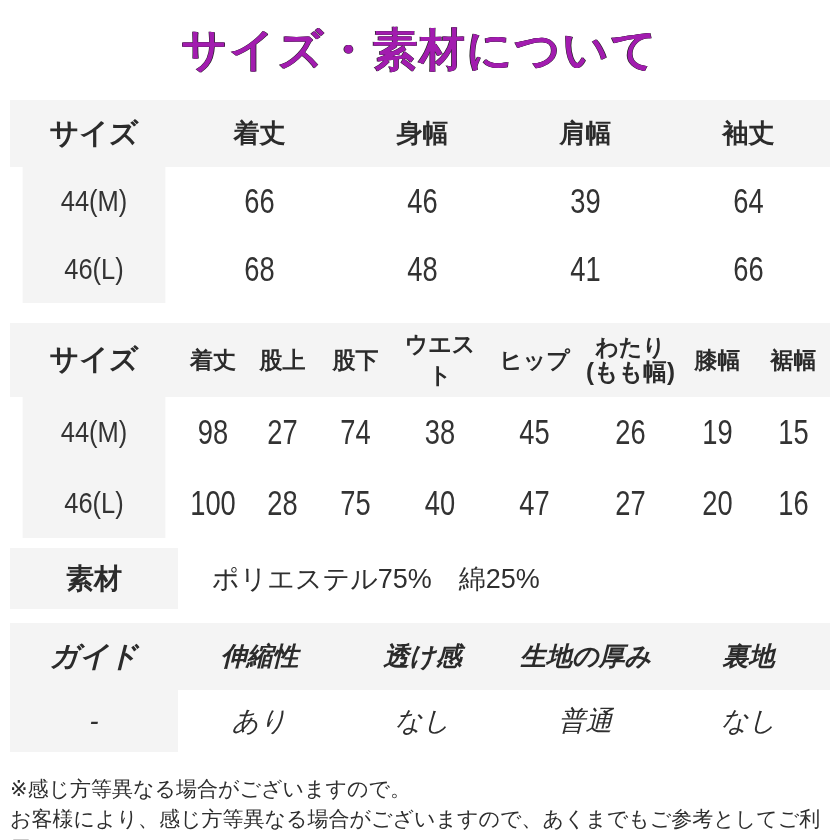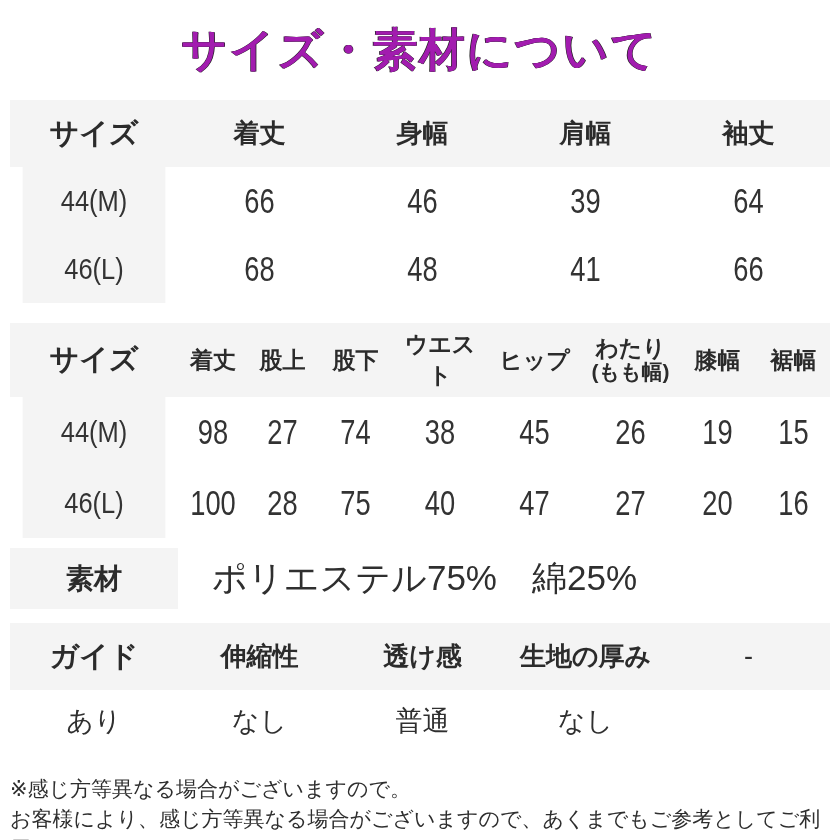--- a/index.html
+++ b/index.html
@@ -27,27 +27,27 @@
   .lbl { font-size:30px; color:#333; transform:scaleX(0.85); white-space:nowrap; }
 
   .tops { grid-template-columns:168px repeat(4,163px); grid-template-rows:67px 68px 68px; }
 
   .bottoms { margin-top:20px;
     grid-template-columns:168px 70px 69px 77px 92px 97px 95px 79px 73px;
     grid-template-rows:74px 70px 71px; }
   .bottoms .hdr { font-size:23px; }
   .bottoms .szhead { font-size:29px; }
   .watari { flex-direction:column; line-height:1.08;justify-content:center; }
-  .watari .sub { font-size:21px; font-weight:bold; }
+  .watari .sub { font-size:24px; font-weight:bold; }
 
   .material { margin-top:10px; grid-template-columns:168px 652px; grid-template-rows:61px; }
-  .mvalue { justify-content:flex-start; padding-left:34px; font-size:35px; color:#2f2f2f; }
+  .mvalue { justify-content:flex-start; padding-left:34px; font-size:27px; color:#2f2f2f; }
   .mlabel { font-size:28px;text-align:right; }
 
-  .guide { margin-top:14px; grid-template-columns:168px repeat(4,163px); grid-template-rows:67px 62px; }
+  .guide { margin-top:14px; grid-template-columns:168px repeat(4,163px); grid-template-rows:67px 62px;font-style:italic; }
   .gval { font-size:27px; color:#2f2f2f; }
 
   .notes { margin-top:22px; font-size:21px; line-height:30px; color:#2e2e2e; }
 </style>
 </head>
 <body>
 
 <div class="page">
 
   <div class="titlebar">
@@ -112,20 +112,21 @@
   <div class="grid material">
     <div class="c band hdr mlabel">素材</div>
     <div class="c mvalue">ポリエステル75%　綿25%</div>
   </div>
 
   <div class="grid guide">
     <div class="c band hdr szhead">ガイド</div>
     <div class="c band hdr">伸縮性</div>
     <div class="c band hdr">透け感</div>
     <div class="c band hdr">生地の厚み</div>
+    <div class="c band hdr">裏地</div>
 
     <div class="c band gval">-</div>
     <div class="c gval">あり</div>
     <div class="c gval">なし</div>
     <div class="c gval">普通</div>
     <div class="c gval">なし</div>
   </div>
 
   <div class="notes">
     <div>※感じ方等異なる場合がございますので。</div>

